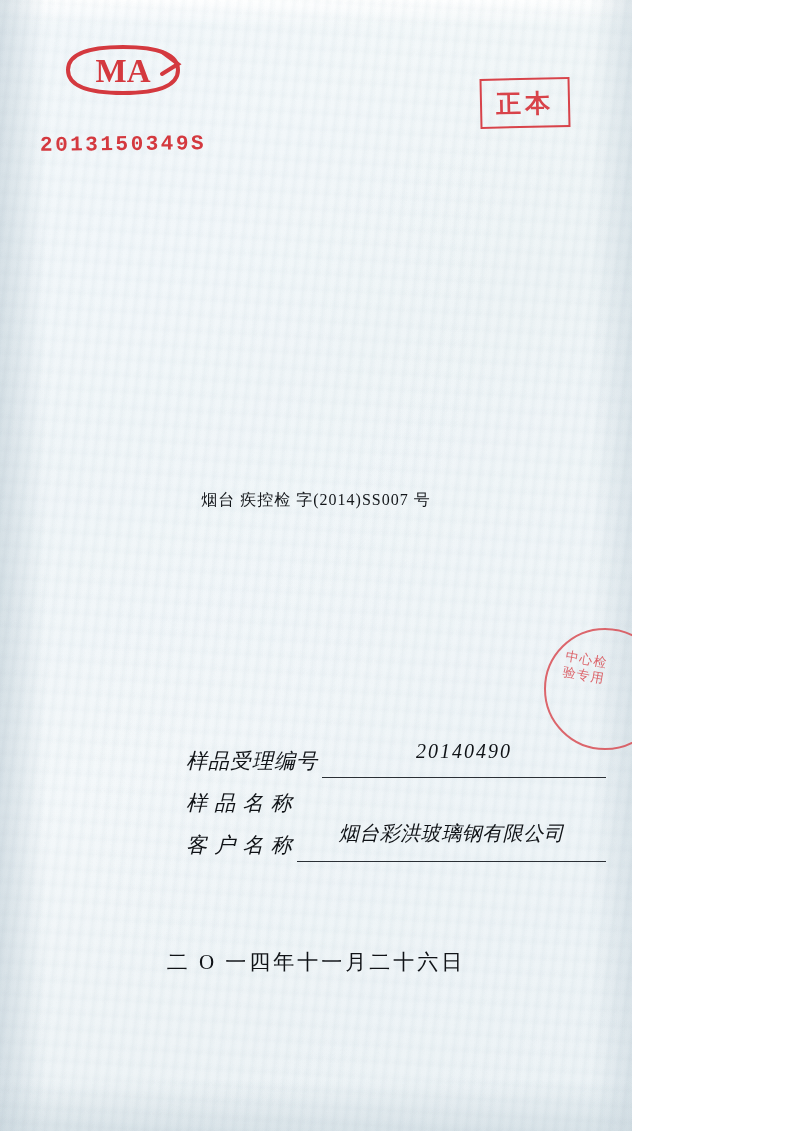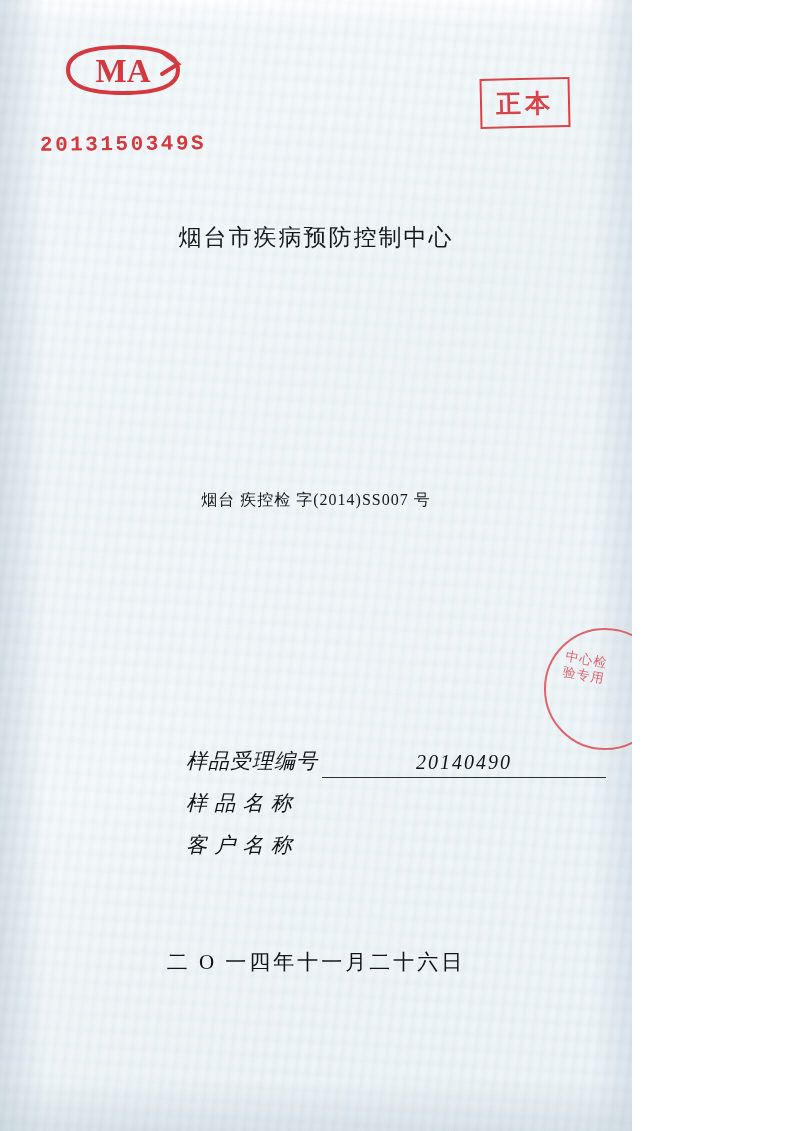--- a/index.html
+++ b/index.html
@@ -178,21 +178,21 @@
     white-space: nowrap;
     letter-spacing: 1px;
     padding-bottom: 3px;
   }
   .field-value {
     flex: 1;
     border-bottom: 1.4px solid #2a2f35;
     text-align: center;
     font-size: 20px;
     color: #101317;
-    padding-bottom: 3px;
+    padding-bottom: 14px;
     margin-left: 4px;
     letter-spacing: 0.5px;
   }
   .field-value.mono {
     font-family: "Liberation Serif", "DejaVu Serif", serif;
     letter-spacing: 2px;
   }
 
   .doc-date {
     position: absolute;
@@ -220,21 +220,20 @@
       <path d="M6,26 C6,9 30,3 61,3 C92,3 116,9 116,26 C116,43 92,49 61,49 C30,49 6,43 6,26 Z" fill="none" stroke="#d4393f" stroke-width="4"></path>
       <path d="M100,8 L116,20 L100,30" fill="none" stroke="#d4393f" stroke-width="4" stroke-linecap="round"></path>
       <text x="61" y="38" text-anchor="middle" font-family="Liberation Serif, serif" font-size="33" font-weight="bold" fill="#d4393f">MA</text>
     </svg>
   </div>
 
   <div class="cma-number">2013150349S</div>
 
   <div class="zhengben">正本</div>
 
-  <div class="org-name">烟台市疾病预防控制中心</div>
 
 
   <div class="report-no">烟台 疾控检 字(2014)SS007 号</div>
 
   <div class="round-seal">
     <div class="seal-text">中心检验专用</div>
   </div>
 
   <div class="fields">
 
@@ -242,19 +241,20 @@
       <span class="field-label">样品受理编号</span>
       <span class="field-value mono">20140490</span>
     </div>
 
     <div class="field-row">
       <span class="field-label">样 品 名 称</span>
     </div>
 
     <div class="field-row">
       <span class="field-label">客 户 名 称</span>
+      <span class="field-value">烟台彩洪玻璃钢有限公司</span>
     </div>
 
   </div>
 
   <div class="doc-date">二 O 一四年十一月二十六日</div>
 
 </div>
 
 </body></html>

